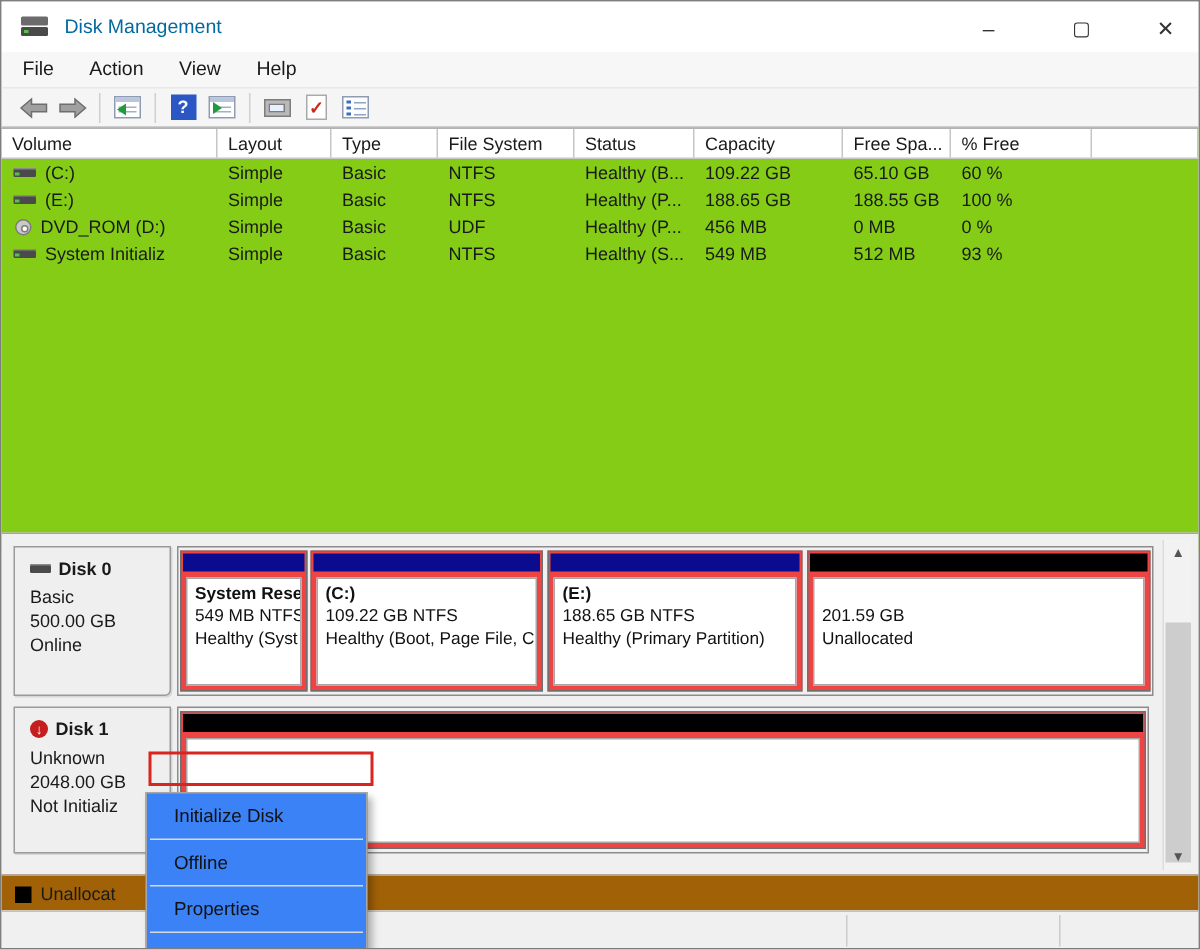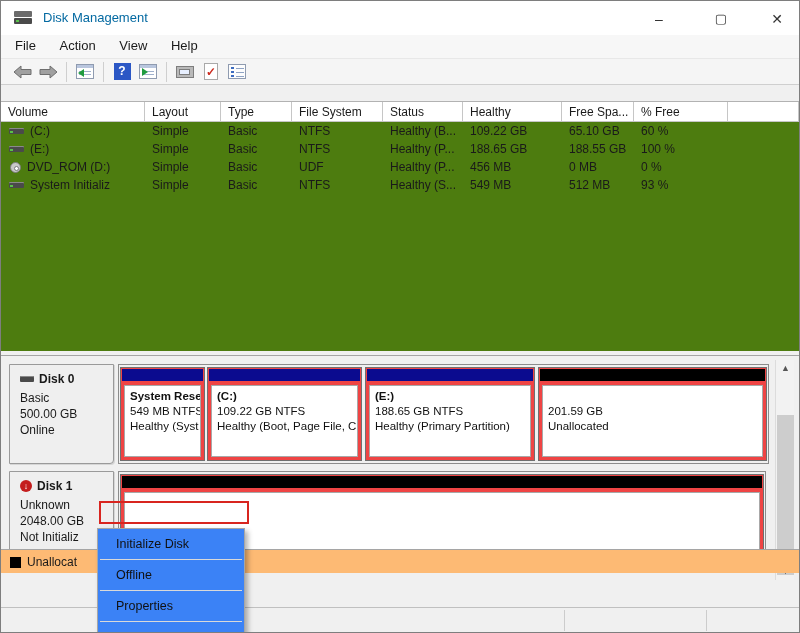--- a/index.html
+++ b/index.html
@@ -40,21 +40,21 @@
   .popup-ico:after{content:"";position:absolute;left:2px;top:2px;width:9px;height:4px;background:#e8f0ff;border:1px solid #7d7d7d;}
   .doccheck-ico{width:14px;height:17px;background:#fff;border:1px solid #a9a9a9;position:relative;}
   .doccheck-ico .chk{position:absolute;left:1px;top:1px;color:#cc2a1e;font-size:12px;font-weight:bold;line-height:14px;}
   .list-ico{width:18px;height:15px;background:#fdfdfd;border:1px solid #8f9bb0;position:relative;}
   .list-ico i{position:absolute;left:2px;width:3px;height:2px;background:#3d6cc0;}
   .list-ico i.r1{top:2px;} .list-ico i.r2{top:6px;} .list-ico i.r3{top:10px;}
   .list-ico b{position:absolute;left:7px;width:8px;height:1px;background:#8fa3c4;}
   .list-ico b.r1{top:3px;} .list-ico b.r2{top:7px;} .list-ico b.r3{top:11px;}
 
   
-  .listpane{position:absolute;left:0;top:100px;width:100%;height:250px;background:#4d7c0f;border-top:1px solid #b2b2b2;}
+  .listpane{position:absolute;left:0;top:84px;width:100%;height:284px;background:#84cc16;border-top:1px solid #b2b2b2;}
   .vt-header{display:flex;height:20px;border-bottom:1px solid #c6c6c6;background:#fff;font-size:12px;color:#1a1a1a;}
   .vt-header .hc{border-right:1px solid #c6c6c6;padding:3px 0 0 7px;overflow:hidden;white-space:nowrap;}
   .vt-row{display:flex;height:18px;font-size:12px;color:#1a1a1a;align-items:center;}
   .vt-row .c{padding-left:7px;overflow:hidden;white-space:nowrap;}
   .cw0{width:144px;} .cw1{width:76px;} .cw2{width:71px;} .cw3{width:91px;}
   .cw4{width:80px;} .cw5{width:99px;} .cw6{width:72px;} .cw7{width:94px;} .cwf{flex:1;}
   .vol-cell{display:flex;align-items:center;gap:6px;padding-left:8px !important;}
   .drive-ico{width:15px;height:6px;background:#4a4a4a;border-radius:1px;position:relative;flex:none;box-shadow:inset 0 1px 0 #8a8a8a;}
   .drive-ico:after{content:"";position:absolute;left:1px;bottom:1px;width:3px;height:2px;background:#59c24a;}
   .disc-ico{width:11px;height:11px;border-radius:50%;background:#c9c9c9;border:1px solid #7c7c7c;position:relative;flex:none;margin-left:1px;}
@@ -76,21 +76,21 @@
   .part-body{position:absolute;left:3px;right:3px;top:17px;bottom:3px;border:1px solid #a8a8a8;background:#fff;padding:3px 5px;font-size:11.5px;line-height:15px;color:#111;overflow:hidden;white-space:nowrap;}
   .part-body .lbl{font-weight:bold;min-height:15px;}
 
   
   .gscroll{position:absolute;right:5px;top:4px;width:19px;height:220px;background:#f2f2f2;border-left:1px solid #dcdcdc;}
   .gs-btn{position:absolute;left:0;width:19px;height:17px;color:#555;font-size:9px;text-align:center;line-height:17px;}
   .gs-up{top:0;} .gs-down{bottom:0;}
   .gs-thumb{position:absolute;left:1px;top:55px;width:17px;height:160px;background:#cdcdcd;}
 
   
-  .legendstrip{position:absolute;left:0;top:548px;width:100%;height:24px;background:#fdba74;border-top:1px solid #a5a5a5;padding-left:28px;}
+  .legendstrip{position:absolute;left:0;top:582px;width:100%;height:24px;background:#a16207;border-top:1px solid #a5a5a5;padding-left:28px;}
   .legend-item{position:absolute;left:9px;top:5px;display:flex;align-items:center;gap:6px;font-size:12px;color:#1a1a1a;}
   .legend-swatch{width:11px;height:11px;background:#000;flex:none;}
   .bottomstrip{position:absolute;left:0;top:606px;width:100%;height:26px;background:#f0f0f0;border-top:1px solid #c0c0c0;}
   .bs-sep{position:absolute;top:2px;bottom:2px;width:1px;background:#cccccc;}
   .bs-s1{left:563px;} .bs-s2{left:705px;}
 
   
   .ctxmenu{position:absolute;left:96px;top:527px;width:148px;background:#3b82f6;border:1px solid #a6a6a6;box-shadow:3px 3px 5px rgba(0,0,0,0.30);z-index:50;}
   .ctx-item{height:30px;line-height:30px;padding-left:18px;font-size:12.5px;color:#111;white-space:nowrap;}
   .ctx-div{height:1px;background:#d9d9d9;margin:0 2px;}
@@ -173,21 +173,21 @@
     </div>
   </div>
 
   <div class="listpane">
     <div class="vt-header">
       <div class="hc cw0">Volume</div>
       <div class="hc cw1">Layout</div>
       <div class="hc cw2">Type</div>
       <div class="hc cw3">File System</div>
       <div class="hc cw4">Status</div>
-      <div class="hc cw5">Healthy</div>
+      <div class="hc cw5">Capacity</div>
       <div class="hc cw6">Free Spa...</div>
       <div class="hc cw7">% Free</div>
       <div class="hc cwf"></div>
     </div>
 
     <div class="vt-row">
       <div class="c cw0 vol-cell">
           <span class="drive-ico"></span>
           <span>(C:)</span>
         </div>

